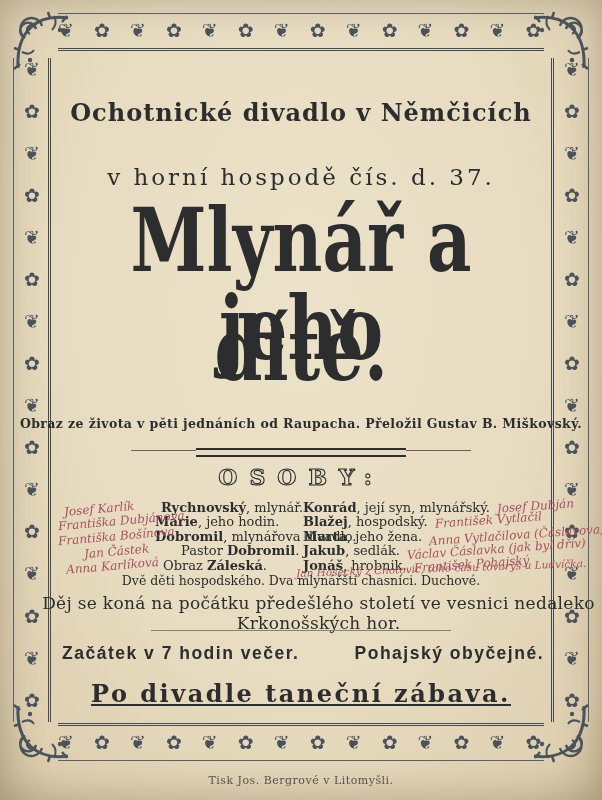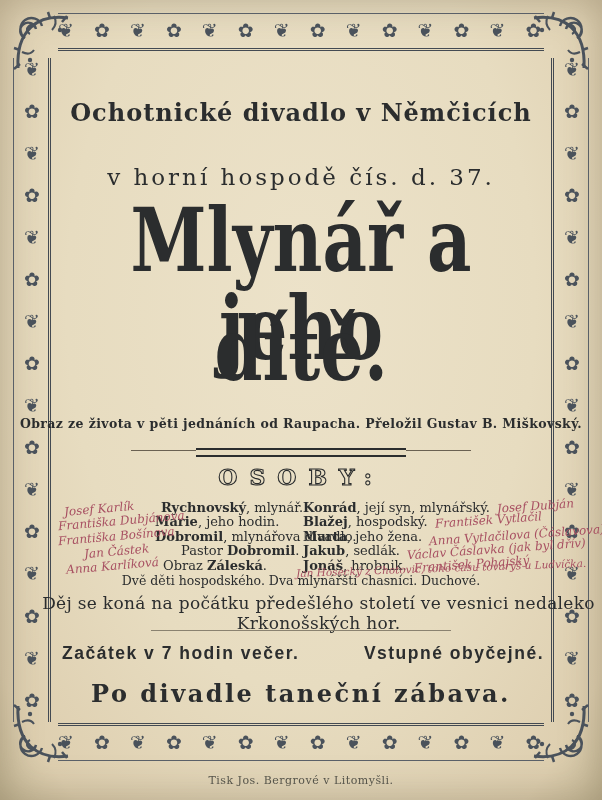--- a/index.html
+++ b/index.html
@@ -48,21 +48,21 @@
   .hand{font-style:italic;color:#a85062;font-size:12px;transform:rotate(-5deg);display:inline-block;white-space:nowrap;}
   .cast-left .row:nth-child(1) .hand{padding-left:6px;}
   .cast-left .row:nth-child(4) .hand{padding-left:26px;}
   .cast-left .row:nth-child(5) .hand{padding-left:8px;}
   .cast-right .hand{margin-left:7px;transform:rotate(-4deg) translateY(-2px);}
   .interhand{position:absolute;top:562px;left:296px;font-size:10.5px;transform:rotate(-2deg);color:#a85062;font-style:italic;white-space:nowrap;}
   .extras{top:573px;font-size:12.5px;}
   .setting{top:593px;font-size:17px;letter-spacing:.3px;padding-left:35px;}
   .rule2{position:absolute;top:630px;left:151px;width:300px;height:1px;background:#8a8270;}
   .times{position:absolute;top:643px;left:62px;right:58px;font-family:"Liberation Sans",sans-serif;font-weight:bold;font-size:17.5px;letter-spacing:1.5px;display:flex;justify-content:space-between;align-items:flex-end;}
-  .dance{top:679px;font-size:24px;font-weight:bold;letter-spacing:2.5px;}
+  .dance{top:679px;font-size:24px;font-weight:bold;letter-spacing:2.5px;text-decoration:underline;}
   .imprint{bottom:13px;font-size:11px;color:#55544a;letter-spacing:.5px;}
 </style>
 </head>
 <body>
 
 <div class="poster">
 
   <div class="strip h top">❦ ✿ ❦ ✿ ❦ ✿ ❦ ✿ ❦ ✿ ❦ ✿ ❦ ✿ ❦ ✿ ❦ ✿ ❦ ✿ ❦ ✿ ❦ ✿ ❦ ✿ ❦ ✿ ❦ ✿ ❦ ✿ ❦ ✿ ❦ ✿ ❦ ✿ ❦ ✿ ❦ ✿ ❦ ✿ ❦ ✿ ❦ ✿ ❦ ✿ ❦ ✿ ❦ ✿ ❦ ✿ ❦ ✿ ❦ ✿ </div>
   <div class="strip h bottom">❦ ✿ ❦ ✿ ❦ ✿ ❦ ✿ ❦ ✿ ❦ ✿ ❦ ✿ ❦ ✿ ❦ ✿ ❦ ✿ ❦ ✿ ❦ ✿ ❦ ✿ ❦ ✿ ❦ ✿ ❦ ✿ ❦ ✿ ❦ ✿ ❦ ✿ ❦ ✿ ❦ ✿ ❦ ✿ ❦ ✿ ❦ ✿ ❦ ✿ ❦ ✿ ❦ ✿ ❦ ✿ ❦ ✿ ❦ ✿ </div>
   <div class="strip v left">❦ ✿ ❦ ✿ ❦ ✿ ❦ ✿ ❦ ✿ ❦ ✿ ❦ ✿ ❦ ✿ ❦ ✿ ❦ ✿ ❦ ✿ ❦ ✿ ❦ ✿ ❦ ✿ ❦ ✿ ❦ ✿ ❦ ✿ ❦ ✿ ❦ ✿ ❦ ✿ ❦ ✿ ❦ ✿ ❦ ✿ ❦ ✿ ❦ ✿ ❦ ✿ ❦ ✿ ❦ ✿ ❦ ✿ ❦ ✿ </div>
@@ -166,20 +166,20 @@
   </div>
 
   <div class="interhand">Jan Hosecký z Chotovic, toho času tovaryš u Ludvíčka.</div>
   <div class="abs extras">Dvě děti hospodského. Dva mlynářští chasníci. Duchové.</div>
   <div class="abs setting">Děj se koná na počátku předešlého století ve vesnici nedaleko Krkonošských hor.</div>
 
   <div class="rule2"></div>
 
   <div class="times">
     <span>Začátek v 7 hodin večer.</span>
-    <span>Vstupné obyčejné.</span>
+    <span>Pohajský obyčejné.</span>
   </div>
 
   <div class="abs dance">Po divadle taneční zábava.</div>
 
   <div class="abs imprint">Tisk Jos. Bergrové v Litomyšli.</div>
 
 </div>
 
 </body></html>

